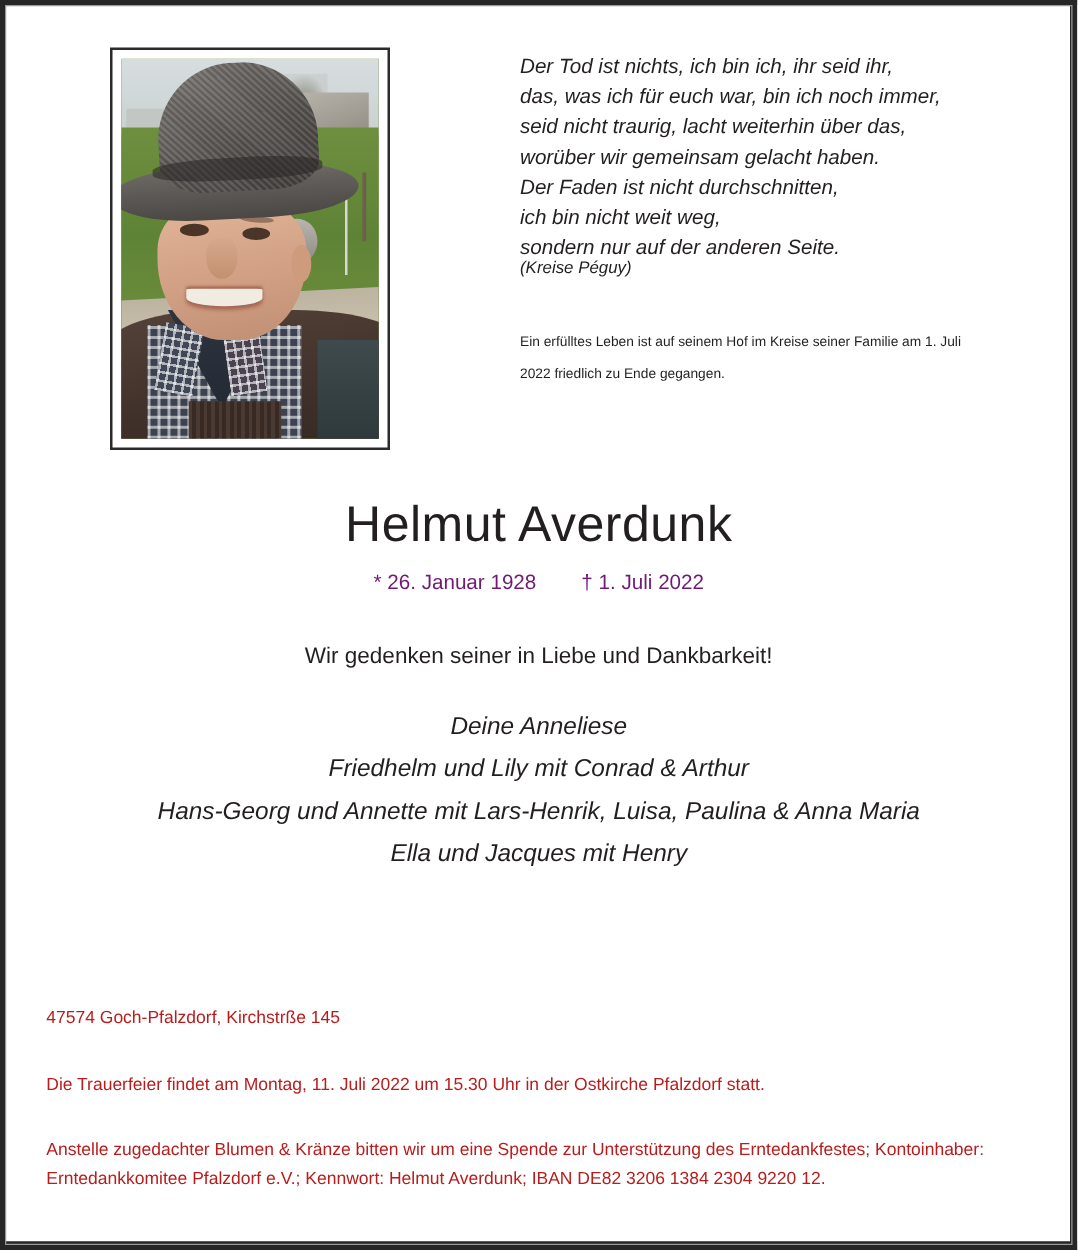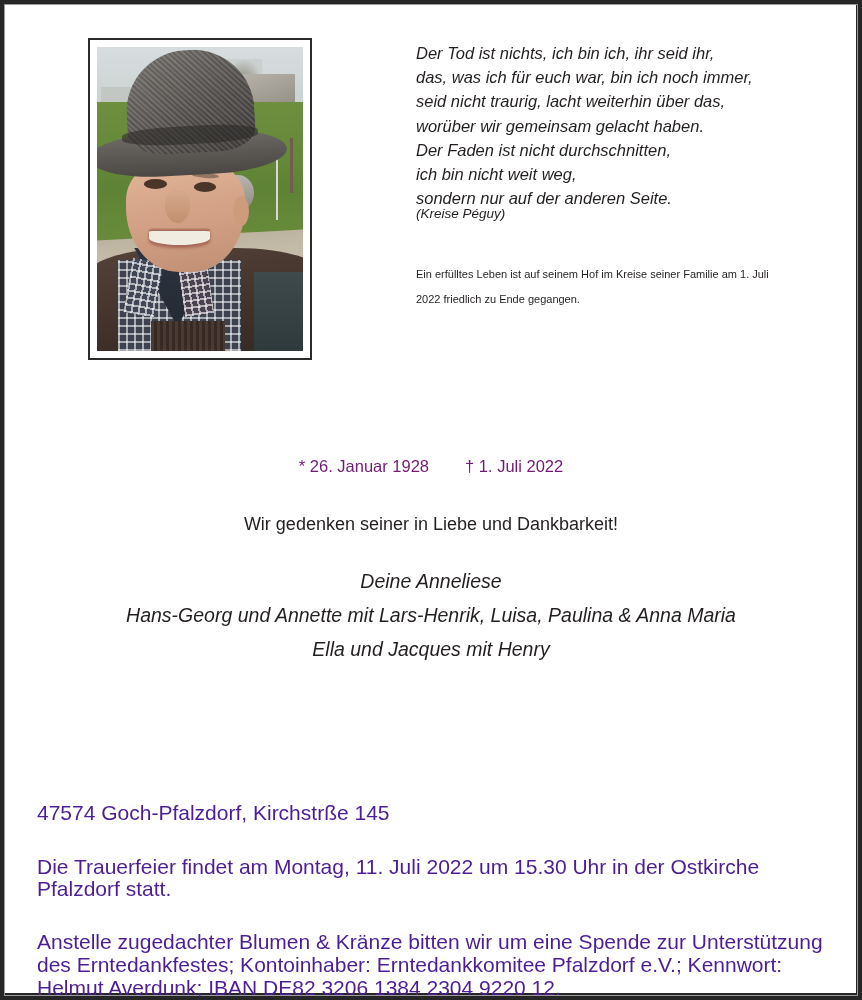--- a/index.html
+++ b/index.html
@@ -271,23 +271,23 @@
     line-height: 34px;
     color: #231f20;
   }
 
   
   .footer {
     position: absolute;
     left: 37px;
     top: 802px;
     width: 790px;
-    font-size: 21px;
+    font-size: 14px;
     line-height: 22px;
-    color: #4c1d95;
+    color: #b91c1c;
   }
   .footer .addr { margin: 0 0 32px 0; }
   .footer .service { margin: 0 0 30px 0; }
   .footer .donation { margin: 0; line-height: 23px; }
 </style>
 </head>
 <body>
 
 <div class="page">
 
@@ -333,28 +333,30 @@
 das, was ich für euch war, bin ich noch immer,
 seid nicht traurig, lacht weiterhin über das,
 worüber wir gemeinsam gelacht haben.
 Der Faden ist nicht durchschnitten,
 ich bin nicht weit weg,
 sondern nur auf der anderen Seite.</div>
   <div class="poem-attrib">(Kreise Péguy)</div>
 
   <div class="intro">Ein erfülltes Leben ist auf seinem Hof im Kreise seiner Familie am 1. Juli 2022 friedlich zu Ende gegangen.</div>
 
+  <div class="name">Helmut Averdunk</div>
   <div class="dates">
     <span>* 26. Januar 1928</span><span class="gap"></span><span>† 1. Juli 2022</span>
   </div>
 
   <div class="remember">Wir gedenken seiner in Liebe und Dankbarkeit!</div>
 
   <div class="family">
     <div>Deine Anneliese</div>
+    <div>Friedhelm und Lily mit Conrad &amp; Arthur</div>
     <div>Hans-Georg und Annette mit Lars-Henrik, Luisa, Paulina &amp; Anna Maria</div>
     <div>Ella und Jacques mit Henry</div>
   </div>
 
   <div class="footer">
     <p class="addr">47574 Goch-Pfalzdorf, Kirchstrße 145</p>
     <p class="service">Die Trauerfeier findet am Montag, 11. Juli 2022 um 15.30 Uhr in der Ostkirche Pfalzdorf statt.</p>
     <p class="donation">Anstelle zugedachter Blumen &amp; Kränze bitten wir um eine Spende zur Unterstützung des Erntedankfestes; Kontoinhaber: Erntedankkomitee Pfalzdorf e.V.; Kennwort: Helmut Averdunk; IBAN DE82 3206 1384 2304 9220 12.</p>
   </div>
 

